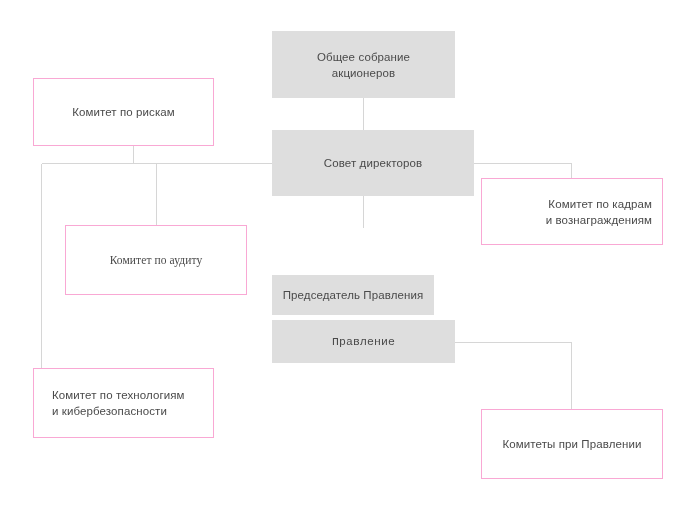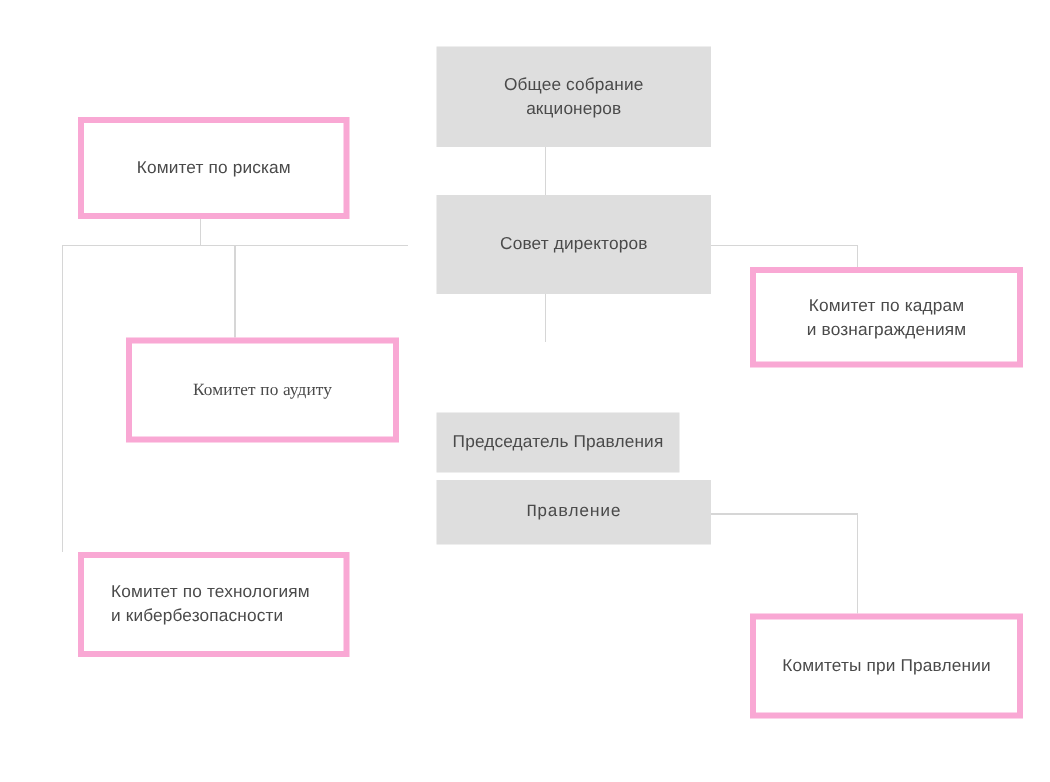--- a/index.html
+++ b/index.html
@@ -30,52 +30,51 @@
     position: absolute;
     box-sizing: border-box;
     display: flex;
     align-items: center;
     justify-content: center;
     text-align: center;
     font-size: 11.5px;
     line-height: 16px;
     color: #4a4a4a;
     letter-spacing: 0.1px;
-    margin-left: 19px;
     -webkit-font-smoothing: antialiased;
   }
   .node.filled {
     background: #dedede;
     border: none;
   }
   .node.outlined {
     background: #ffffff;
-    border: 4px solid #f9a8d4;
+    border: 1px solid #f9a8d4;
   }
   .node .node-label {
     display: block;
     width: 100%;
     padding: 0 10px;
     box-sizing: border-box;
     white-space: pre-line;
   }
   .node.align-left .node-label {
     text-align: left;
     padding-left: 18px;
   }
 
   
   #node-shareholders-meeting { left: 272px; top: 31px;  width: 183px; height: 67px; }
-  #node-board-of-directors   { left: 272px; top: 130px; width: 183px; height: 66px; }
+  #node-board-of-directors   { left: 272px; top: 130px; width: 202px; height: 66px; }
   #node-executive-bodies     { left: 272px; top: 228px; width: 183px; height: 43px; }
   #node-chairman-of-board    { left: 272px; top: 275px; width: 162px; height: 40px; }
   #node-management-board     { left: 272px; top: 320px; width: 183px; height: 43px; font-family: Liberation Mono, monospace; }
 
   #node-risk-committee       { left: 33px;  top: 78px;  width: 181px; height: 68px; }
-  #node-hr-committee         { left: 481px; top: 178px; width: 182px; height: 67px; }
+  #node-hr-committee         { left: 481px; top: 178px; width: 182px; height: 67px; text-align: right; }
   #node-audit-committee      { left: 65px;  top: 225px; width: 182px; height: 70px; font-family: Liberation Serif, serif; }
   #node-tech-committee       { left: 33px;  top: 368px; width: 181px; height: 70px; }
   #node-board-committees     { left: 481px; top: 409px; width: 182px; height: 70px; }
 </style>
 </head>
 <body>
 
 <div id="diagram-canvas">
 
   <svg class="conn-layer" viewBox="0 0 700 521" width="700" height="521" xmlns="http://www.w3.org/2000/svg">

